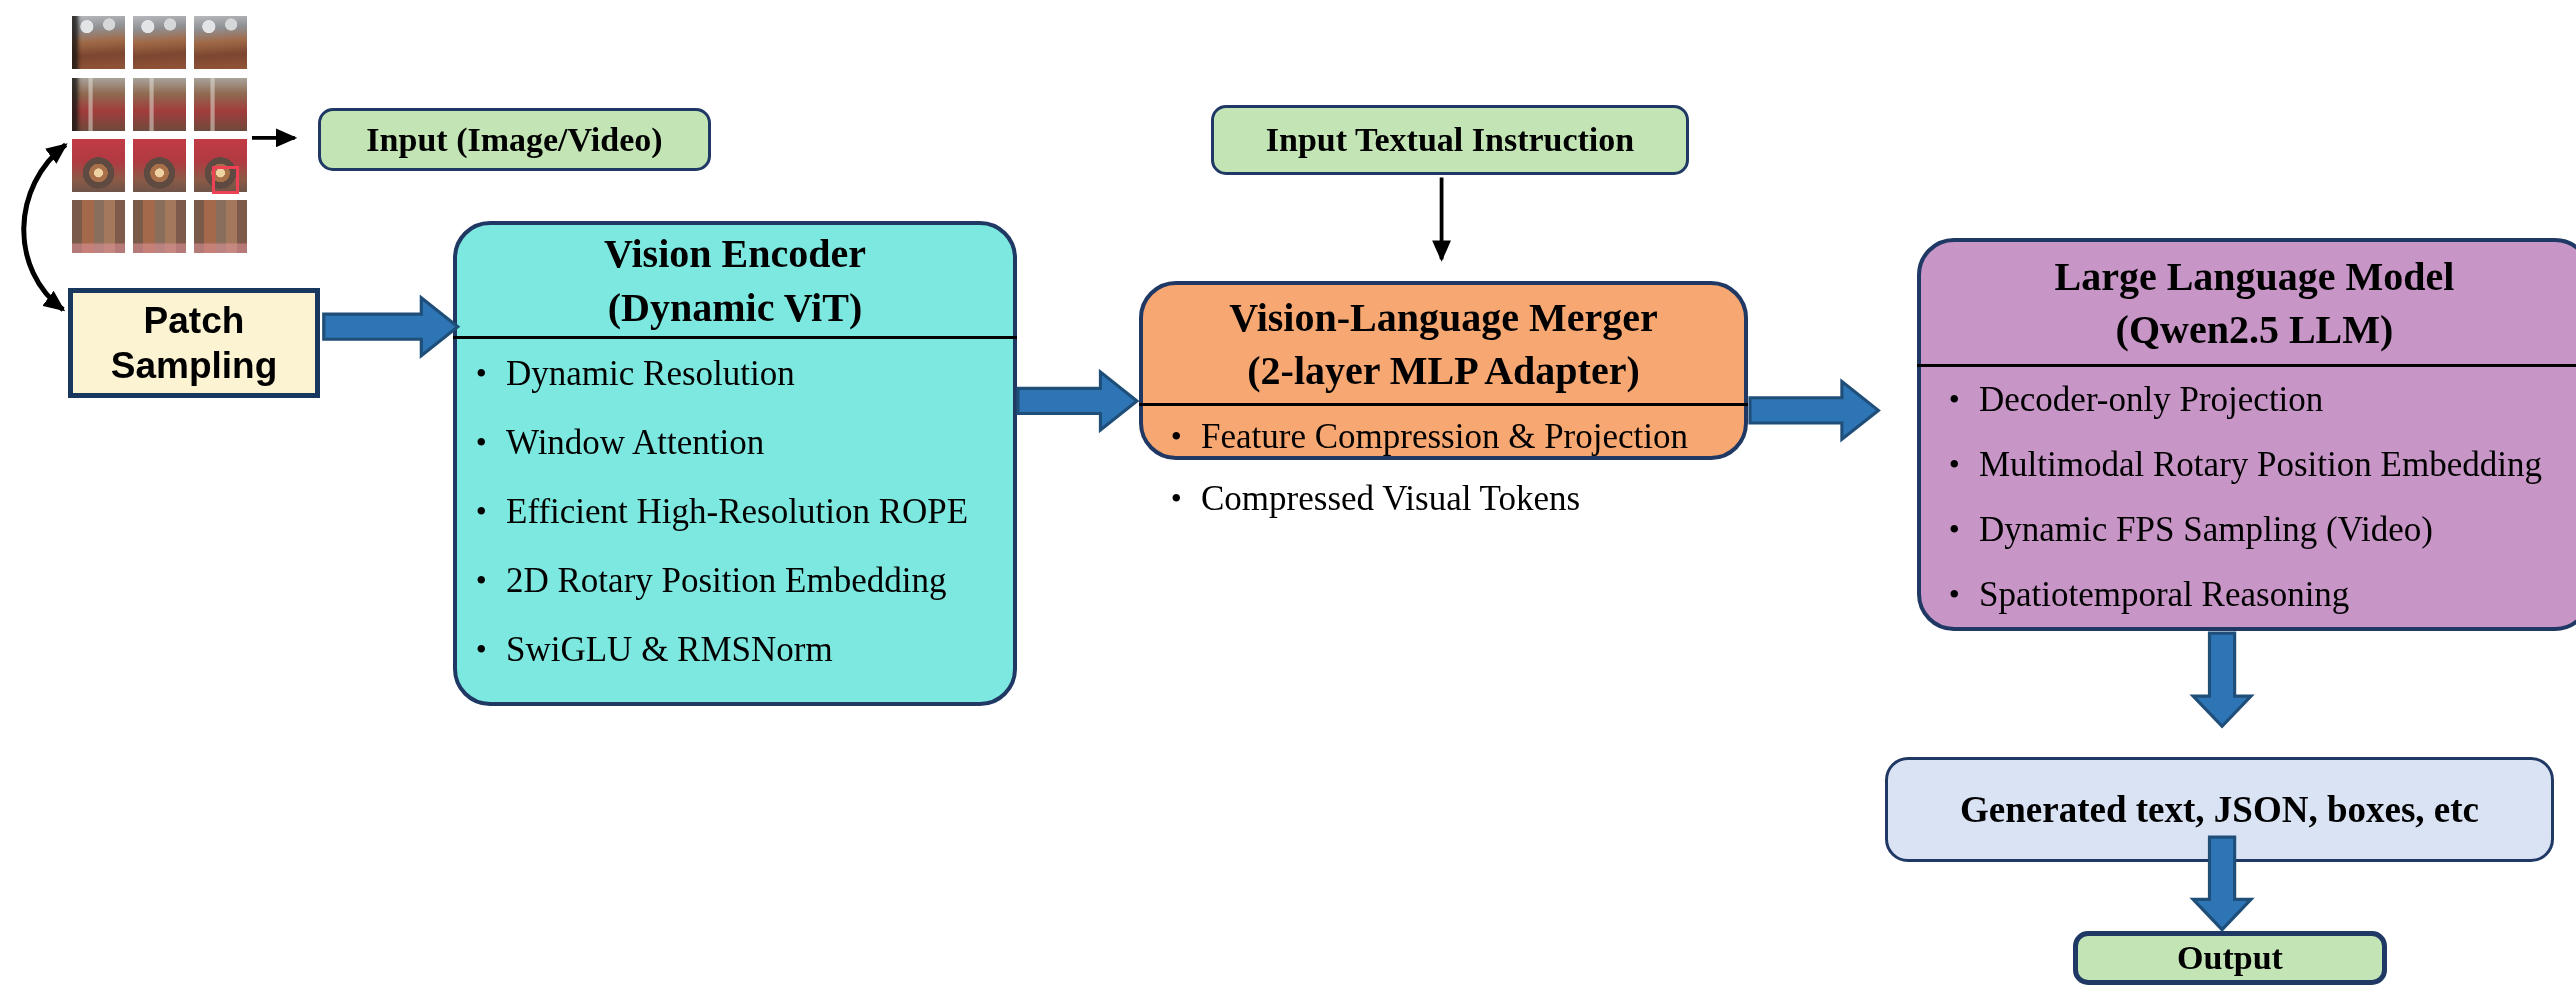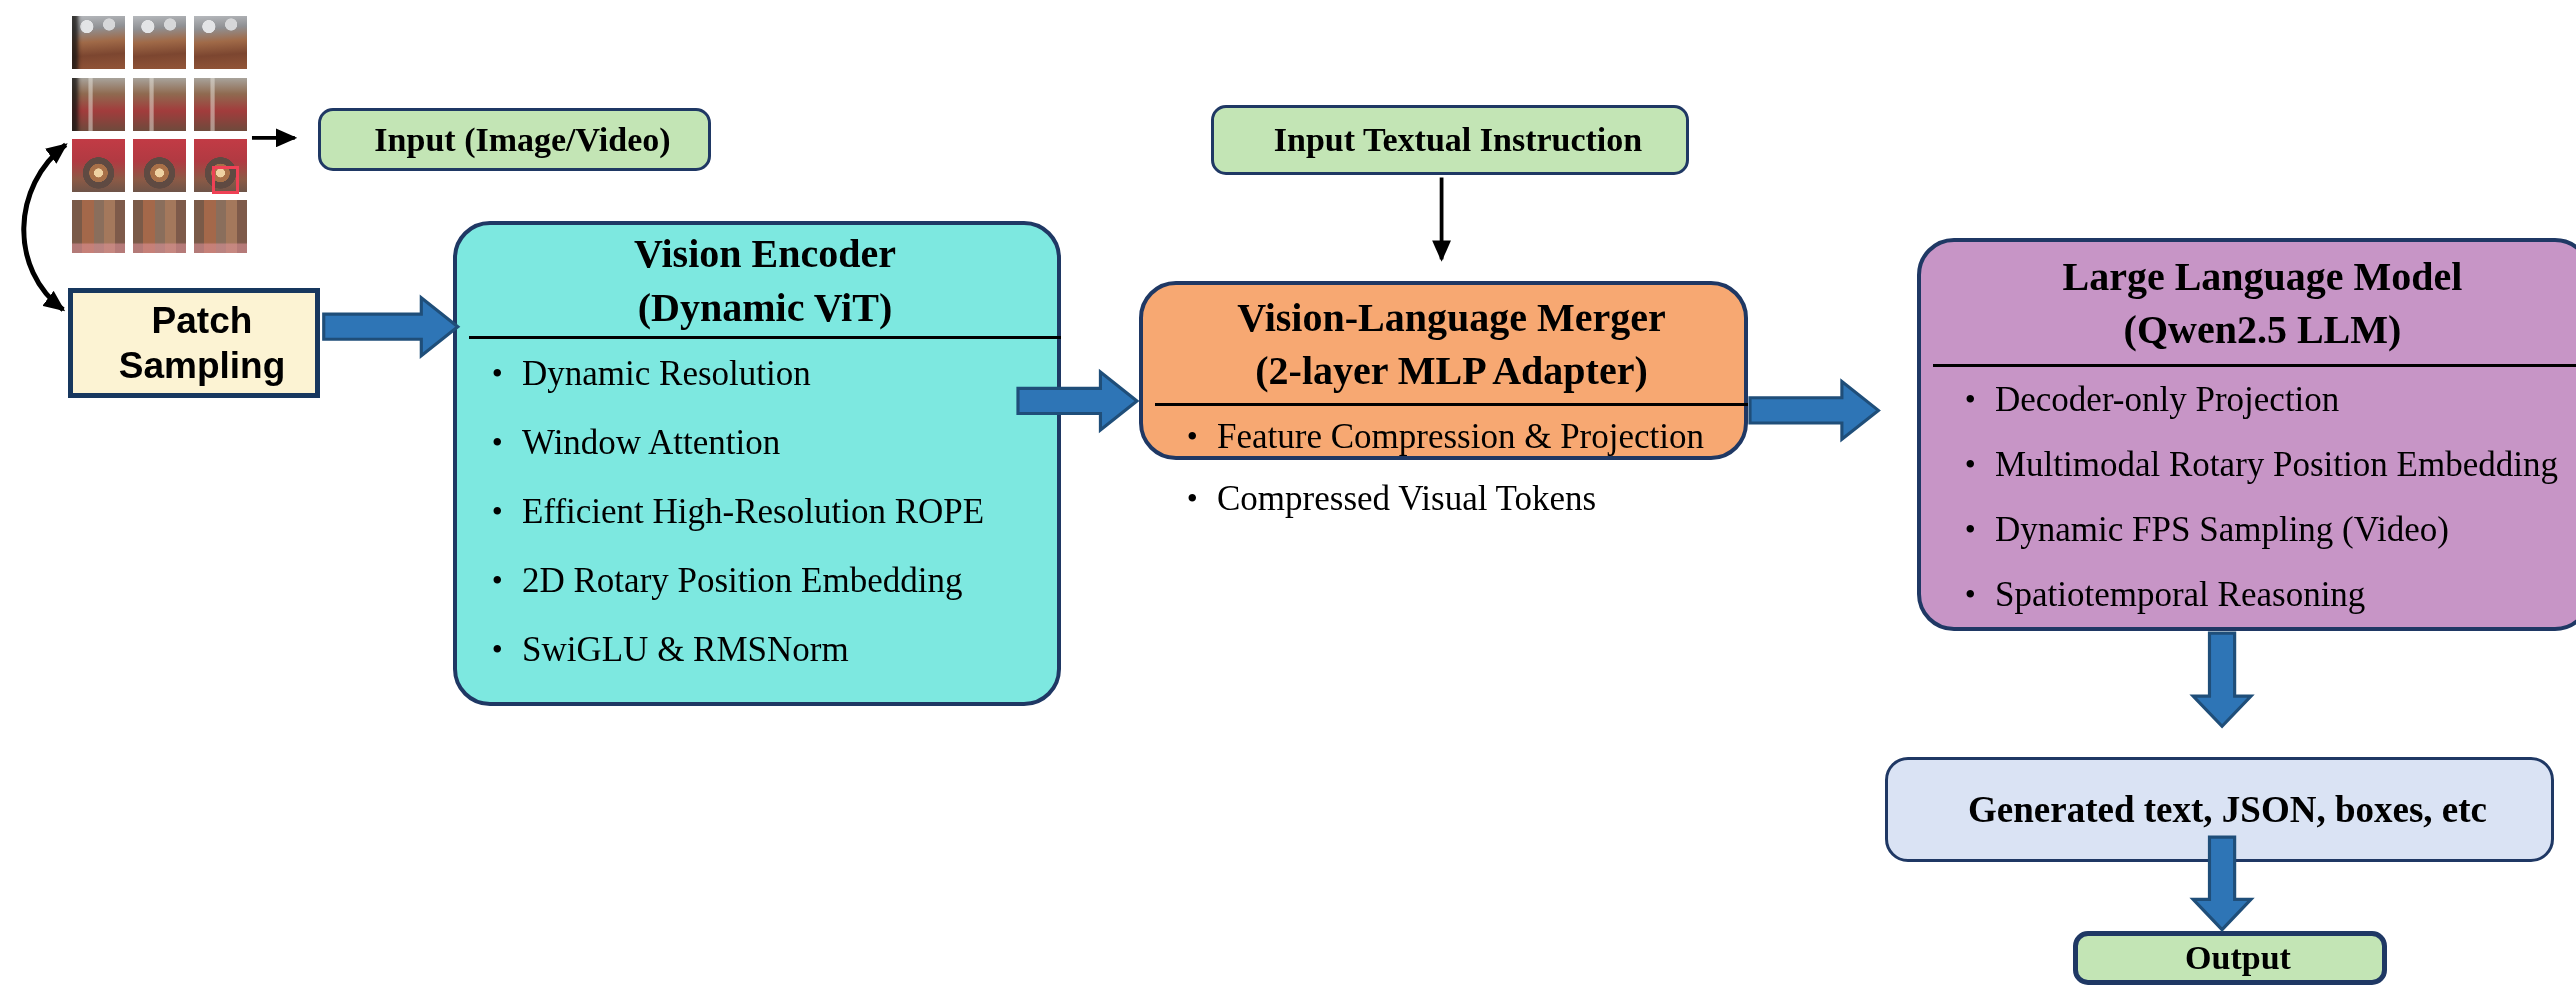--- a/index.html
+++ b/index.html
@@ -5,21 +5,21 @@
   html,body{margin:0;padding:0;background:#ffffff;}
   #canvas{
     position:relative;
     width:2576px;height:997px;
     background:#ffffff;
     font-family:"Liberation Serif","DejaVu Serif",serif;
     color:#000;
     overflow:hidden;
   }
   
-  .node{position:absolute;box-sizing:border-box;padding-left:16px;}
+  .node{position:absolute;box-sizing:border-box;}
   .pill{
     display:flex;align-items:center;justify-content:center;
     text-align:center;font-weight:bold;
   }
   .green{background:var(--green-box);border:3.8px solid var(--navy);border-radius:15px;}
   .label-lg{font-size:34px;font-weight:bold;}
   .label-xl{font-size:37px;font-weight:bold;margin-top:28px;}
 
   .bigbox{
     background:var(--box-fill);
@@ -29,21 +29,21 @@
   .bigbox .title{
     display:flex;flex-direction:column;align-items:center;justify-content:center;
     text-align:center;font-weight:bold;font-size:40px;line-height:54px;
   }
   .divider{height:0;border-top:3.1px solid #000;margin:0 -4.4px;}
   .bigbox ul{list-style:none;margin:0;padding:0 6.3px 0 10px;}
   .bigbox li{display:flex;align-items:center;font-size:35px;}
   .bigbox .dot{width:39px;padding-left:8.8px;box-sizing:border-box;font-size:31.5px;}
   .m-pad ul{padding-left:19px;}
 
-  #vision-encoder{left:453px;top:221px;width:608px;height:485px;--box-fill:var(--teal-box);}
+  #vision-encoder{left:453px;top:221px;width:564px;height:485px;--box-fill:var(--teal-box);}
   #vision-encoder .title{height:111px;}
   #vision-encoder li{height:69px;}
 
   #merger{left:1139px;top:281px;width:609px;height:179px;--box-fill:var(--orange-box);}
   #merger .title{height:118px;line-height:53px;}
   #merger li{height:62px;}
 
   #llm{left:1881px;top:238px;width:675px;height:393px;margin-left:36px;--box-fill:var(--purple-box);}
   #llm .title{height:122px;line-height:53px;}
   #llm li{height:65px;}

